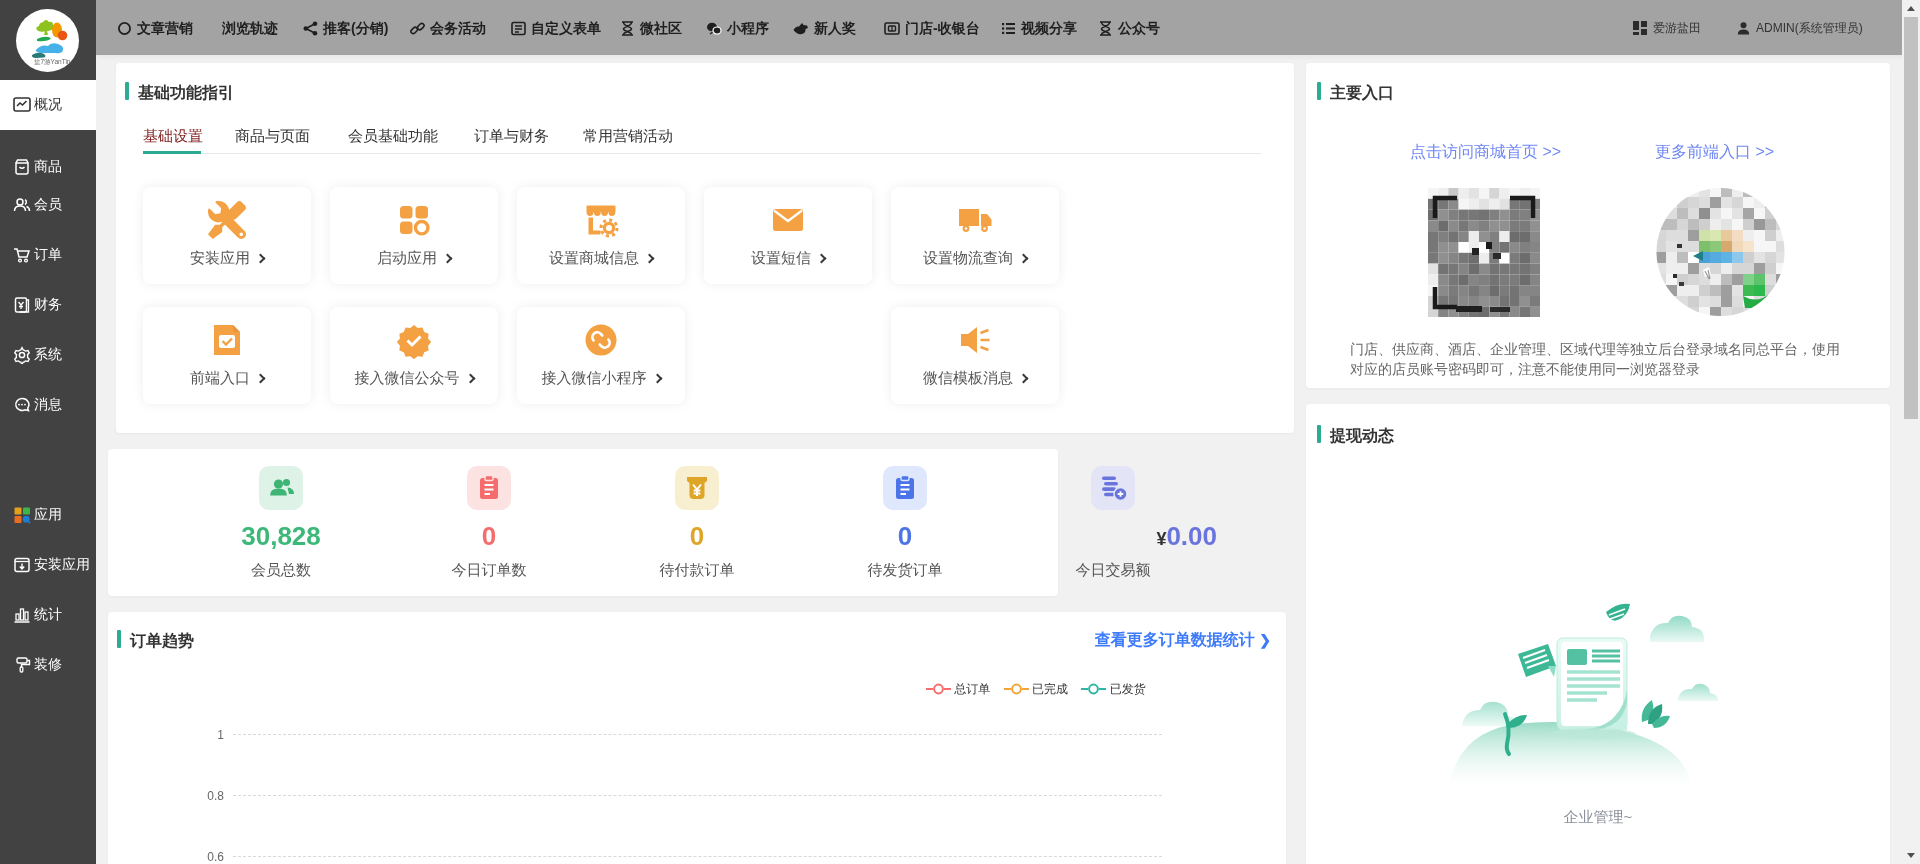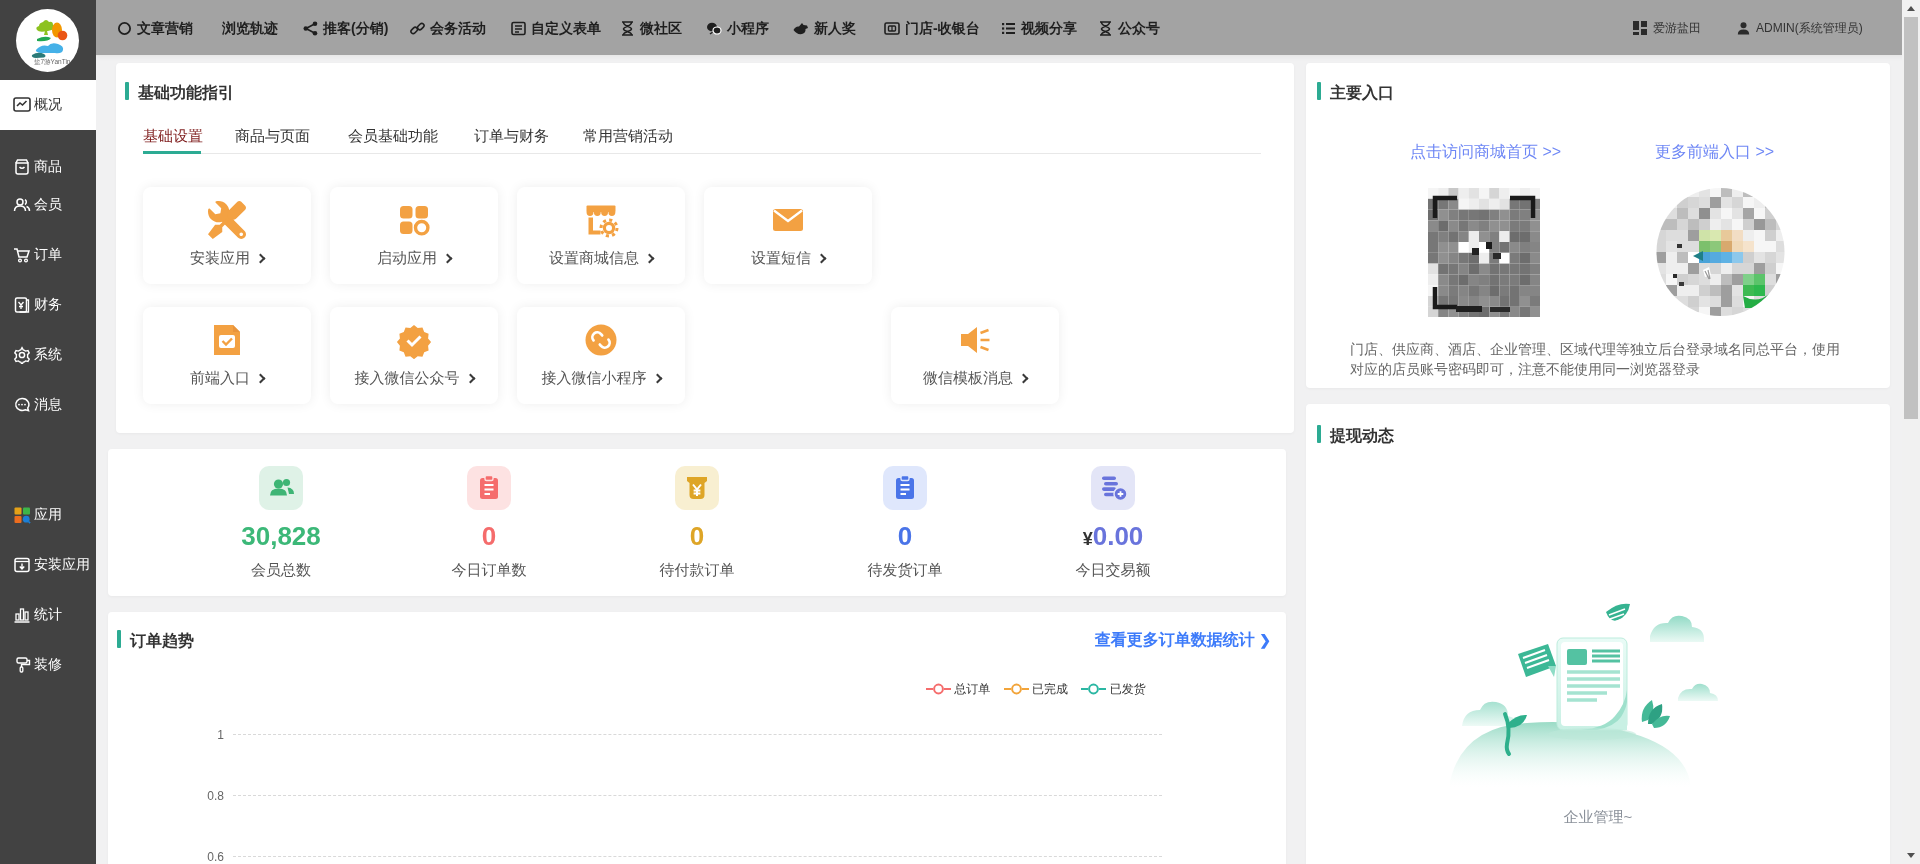--- a/index.html
+++ b/index.html
@@ -280,20 +280,33 @@
     </svg>
     <div class="ftx">设置商城信息<span class="chev"></span></div>
   </div>
   <div class="fbtn" style="left:588px; top:124px;">
     <svg class="fic" viewBox="0 0 38 38">
         <rect x="4" y="8" width="30" height="22" rx="2.5" fill="#f3a142"></rect>
         <path d="M5 9.5 L19 20 L33 9.5" fill="none" stroke="#fff" stroke-width="2.2"></path>
       </svg>
     <div class="ftx">设置短信<span class="chev"></span></div>
   </div>
+  <div class="fbtn" style="left:775px; top:124px;">
+    <svg class="fic" viewBox="0 0 38 38">
+        <g fill="#f3a142">
+          <path d="M3 8 h20 v17 h-20 z"></path>
+          <path d="M25 13 h6 l4.5 5.5 v6.5 h-10.5 z"></path>
+          <circle cx="10" cy="27.5" r="3.4"></circle>
+          <circle cx="28.5" cy="27.5" r="3.4"></circle>
+        </g>
+        <circle cx="10" cy="27.5" r="1.3" fill="#fff"></circle>
+        <circle cx="28.5" cy="27.5" r="1.3" fill="#fff"></circle>
+      </svg>
+    <div class="ftx">设置物流查询<span class="chev"></span></div>
+  </div>
 
   <div class="fbtn" style="left:27px; top:244px;">
     <svg class="fic" viewBox="0 0 38 38">
         <path d="M6 4 h19 l7 7 v23 h-26z" fill="#f3a142"></path>
         <path d="M25 4 l0 7 l7 0" fill="#e8943c"></path>
         <rect x="11" y="14" width="16" height="13" rx="2" fill="#fff"></rect>
         <path d="M14.5 20 l3.5 3.5 l6 -6" fill="none" stroke="#f3a142" stroke-width="2.4"></path>
       </svg>
     <div class="ftx">前端入口<span class="chev"></span></div>
   </div>
@@ -317,21 +330,21 @@
     <svg class="fic" viewBox="0 0 38 38">
         <g fill="#f3a142">
           <path d="M21 6 v26 l-9 -7 h-7 v-12 h7 z"></path>
           <path d="M25 14 a6 6 0 0 1 0 10 z" opacity="0"></path>
           <path d="M24.5 12 l8 -3 M24.5 19 l9 0 M24.5 26 l8 3" stroke="#f3a142" stroke-width="2.6"></path>
         </g>
       </svg>
     <div class="ftx">微信模板消息<span class="chev"></span></div>
   </div>
 </div>
-<div class="card" id="cardB" style="left:108px; top:449px; width:1178px; height:147px;">
+<div class="card" id="cardB" style="left:108px; top:449px; width:950px; height:147px;">
   <div class="stat" style="left:69px; top:17px;">
     <span class="sic" style="background:#dff2e7;">
       <svg width="44" height="44" viewBox="0 0 44 44">
           <g fill="#3eb575">
             <circle cx="19.5" cy="18" r="4.6"></circle>
             <path d="M11 29.5 q0 -7 8.5 -7 q8.5 0 8.5 7z"></path>
             <circle cx="27.5" cy="16.5" r="3.6"></circle>
             <path d="M28.5 21.5 q6.5 0.5 6.5 6.5 l-5 0z"></path>
           </g>
         </svg>
@@ -377,21 +390,21 @@
           <g fill="#6974dc">
             <rect x="11" y="10.5" width="14" height="3.6" rx="1.8"></rect>
             <rect x="13" y="15.9" width="14" height="3.6" rx="1.8"></rect>
             <rect x="11" y="21.3" width="14" height="3.6" rx="1.8"></rect>
             <rect x="13" y="26.7" width="14" height="3.6" rx="1.8"></rect>
             <circle cx="29.5" cy="28" r="6.5" stroke="#e3e5f7" stroke-width="1.5"></circle>
           </g>
           <path d="M29.5 25.2 v5.6 M26.7 28 h5.6" stroke="#fff" stroke-width="1.8"></path>
         </svg>
     </span>
-    <div class="snum" style="color:#6974dc;"><span style="font-size:18px; color:#333;">¥</span>0.00</div>
+    <div class="snum" style="color:#6974dc;text-align:right;"><span style="font-size:18px; color:#333;">¥</span>0.00</div>
     <div class="slab">今日交易额</div>
   </div>
 </div>
 <div class="card" id="cardC" style="left:108px; top:612px; width:1178px; height:252px; border-radius:4px 4px 0 0;">
   <div class="cbar" style="left:9px; top:18px;"></div>
   <div class="ctitle" style="left:22px; top:19px;">订单趋势</div>
   <div class="abs" style="right:15px; top:18px; font-size:16px; font-weight:bold; color:#3d7bfa;">查看更多订单数据统计 <span style="font-size:14px;">❯</span></div>
   <div class="legend" style="left:818px; top:69px;">
     <svg width="25" height="12" style="vertical-align:-2px;">
         <path d="M0 6 h7 M18 6 h7" stroke="#f56c6c" stroke-width="2"></path>

